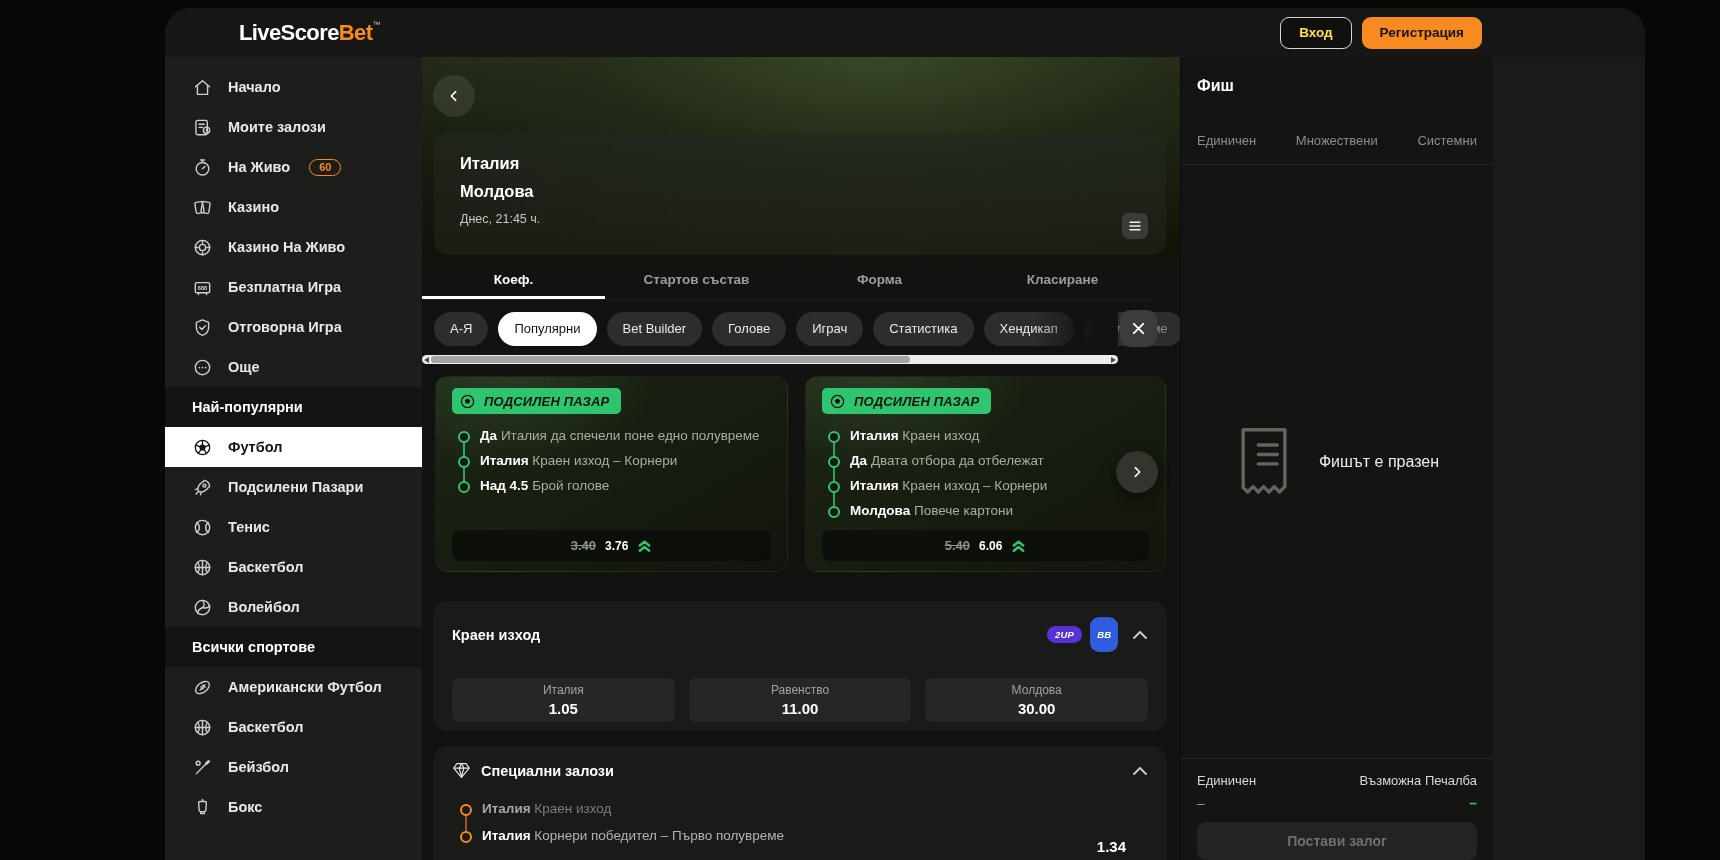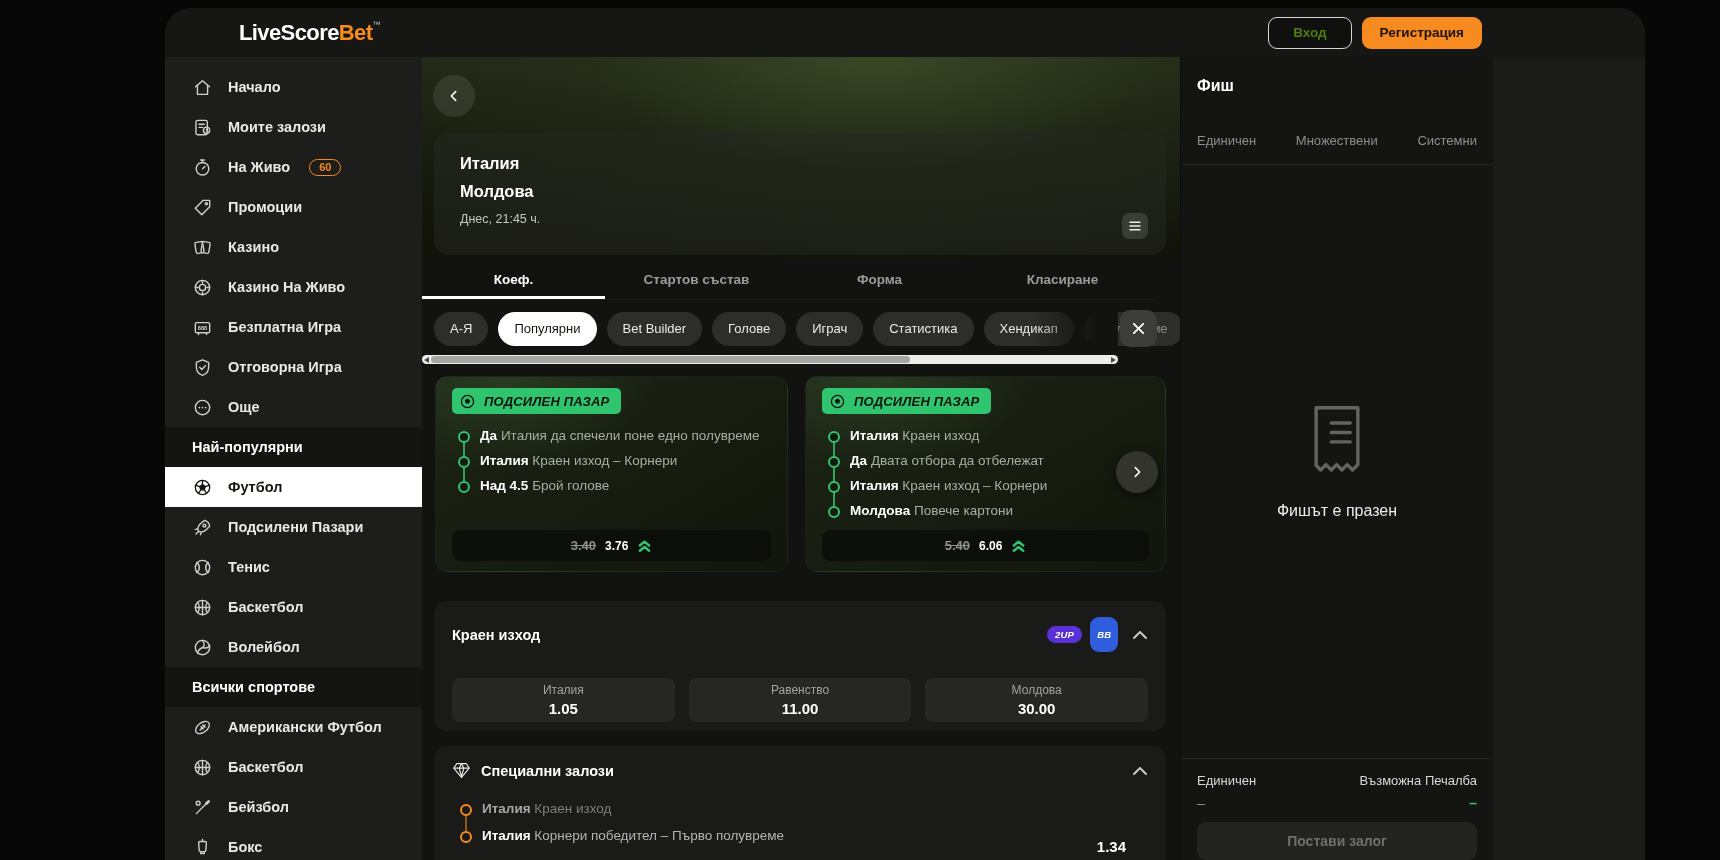--- a/index.html
+++ b/index.html
@@ -11,22 +11,22 @@
     background:#121210; border-radius:26px 26px 0 0; overflow:hidden;
     display:flex; flex-direction:column; }
 
   
   .topbar { flex:0 0 49px; background:#161614; display:flex; align-items:center;
     padding:0 0 0 74px; position:relative; }
   .logo { font-size:22px; font-weight:800; color:#fff; letter-spacing:-0.6px; white-space:nowrap; }
   .logo .bet { color:#f78b1f; }
   .logo .tm { font-size:8px; color:#c9c9c7; vertical-align:top; font-weight:400; }
   .topbar-actions { margin-left:auto; margin-right:163px; display:flex; gap:10px; align-items:center; }
-  .btn-login { height:32px; padding:0 24px; border-radius:9px; border:1.5px solid #d6d6d4;
-    background:rgba(0,0,0,0.25); color:#4d7c0f; font-weight:700; font-size:13.5px; }
+  .btn-login { height:32px; padding:0 18px; border-radius:9px; border:1.5px solid #d6d6d4;
+    background:rgba(0,0,0,0.25); color:#fde047; font-weight:700; font-size:13.5px; }
   .btn-register { height:32px; padding:0 18px; border-radius:9px; border:none;
     background:#f78b1f; color:#1c1208; font-weight:700; font-size:13.5px; }
 
   
   .body-row { flex:1; display:flex; min-height:0; }
 
   
   .sidebar { width:257px; flex:0 0 257px; background:#1d1d1b; padding-top:10px; overflow:hidden; }
   .nav-item { height:40px; display:flex; align-items:center; gap:15px; padding:0 8px 0 27px;
     color:#e8e8e6; font-size:14.5px; font-weight:700; white-space:nowrap; }
@@ -138,21 +138,21 @@
   .sleg.dim b { color:#a6a6a4; }
   .special-odds { position:absolute; right:40px; top:92px; font-size:15px; font-weight:800; color:#fff; }
 
   
   .betslip { width:313px; flex:0 0 313px; background:#141412; display:flex; flex-direction:column;
     border-left:1px solid #0c0c0a; }
   .bs-title { padding:20px 16px 0; font-size:16px; font-weight:700; color:#fff; }
   .bs-tabs { display:flex; justify-content:space-between; padding:0 16px 16px; margin-top:38px;
     border-bottom:1px solid #262624; }
   .bs-tab { font-size:13px; color:#8e8e8c; font-weight:500; background:transparent; border:none; padding:0; }
-  .bs-empty { flex:1; display:flex; flex-direction:column; align-items:center; justify-content:center; gap:26px; }
+  .bs-empty { flex:1; display:flex; flex-direction:row; align-items:center; justify-content:center; gap:26px; }
   .bs-empty-text { font-size:16px; color:#ececea; }
   .bs-footer { border-top:1px solid #262624; padding:14px 16px 0; }
   .bs-frow { display:flex; justify-content:space-between; font-size:13px; color:#d8d8d6; font-weight:500; }
   .bs-vrow { display:flex; justify-content:space-between; margin-top:7px; font-size:14px; }
   .bs-stake { color:#8e8e8c; }
   .bs-win { color:#2fc56f; font-weight:600; }
   .bs-submit { margin-top:11px; width:100%; height:38px; border-radius:9px; border:none;
     background:#232321; color:#6f6f6d; font-size:14px; font-weight:700; }
 
   .right-strip { flex:1; background:#1a1a18; }
@@ -189,27 +189,20 @@
           </svg>
         <span>Моите залози</span>
       </div>
       <div class="nav-item">
         <svg viewBox="0 0 24 24" fill="none" stroke="currentColor" stroke-width="1.6" stroke-linecap="round" stroke-linejoin="round">
             <circle cx="12" cy="13.4" r="7.2"></circle>
             <path d="M9.8 3.4 H14.2 M12 3.4 V6.2 M12 13.4 L14.8 10.8"></path>
           </svg>
         <span>На Живо</span>
         <span class="badge-pill">60</span>
-      </div>
-      <div class="nav-item">
-        <svg viewBox="0 0 24 24" fill="none" stroke="currentColor" stroke-width="1.6" stroke-linecap="round" stroke-linejoin="round">
-            <path d="M12.8 3.8 H20.2 V11.2 L11.2 20.2 L3.8 12.8 Z"></path>
-            <circle cx="16.4" cy="7.6" r="1.2"></circle>
-          </svg>
-        <span>Промоции</span>
       </div>
       <div class="nav-item">
         <svg viewBox="0 0 24 24" fill="none" stroke="currentColor" stroke-width="1.6" stroke-linecap="round" stroke-linejoin="round">
             <rect x="4" y="5.6" width="9" height="12.8" rx="1.6" transform="rotate(-9 8.5 12)"></rect>
             <rect x="11" y="5.6" width="9" height="12.8" rx="1.6" transform="rotate(9 15.5 12)"></rect>
           </svg>
         <span>Казино</span>
       </div>
       <div class="nav-item">
         <svg viewBox="0 0 24 24" fill="none" stroke="currentColor" stroke-width="1.6" stroke-linecap="round" stroke-linejoin="round">

